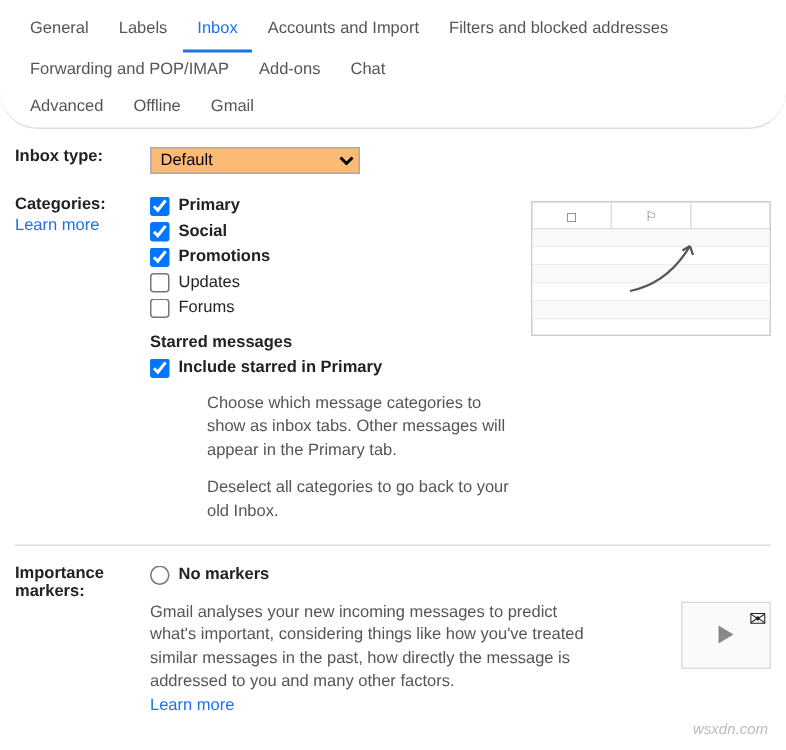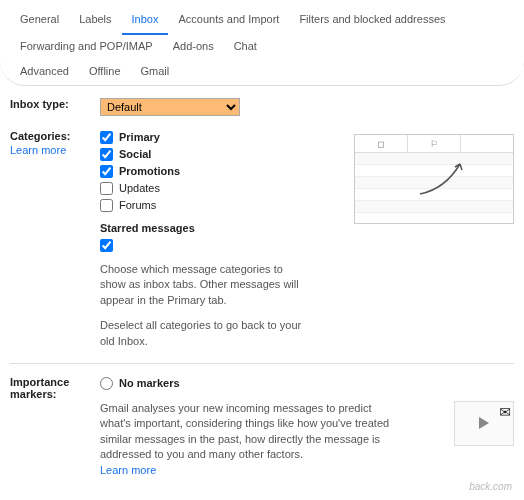--- a/index.html
+++ b/index.html
@@ -17,21 +17,21 @@
     .row-label a { color: #1a73e8; text-decoration: none; font-weight: normal; display: block; margin-top: 2px; }
     .row-body { flex: 1; }
     
     select { font-size: 11px; padding: 1px 2px; width: 140px; border: 1px solid #aaa; background: #fdba74; }
     
     .checkline, .radioline { display: flex; align-items: center; margin-bottom: 3px; font-size: 11px; }
     .checkline input, .radioline input { margin-right: 6px; margin-top: 1px; }
     .bold { font-weight: bold; }
     
     .subhead { font-weight: bold; margin-top: 10px; margin-bottom: 4px; font-size: 11px; }
-    .desc { color: #555; font-size: 11px; line-height: 1.4; margin-top: 10px; max-width: 210px; }
+    .desc { color: #555; font-size: 11px; line-height: 1.4; margin-top: 10px; max-width: 210px; margin-left: 38px; }
     .desc2 { color: #555; font-size: 11px; line-height: 1.4; margin-top: 8px; max-width: 300px; }
     
     .split { display: flex; gap: 10px; align-items: flex-start; }
     .split-left { flex: 1; }
     
     .preview-box { width: 160px; height: 90px; border: 1px solid #ccc; background: #fff; position: relative; margin-top: 4px; }
     .preview-tabs { display: flex; border-bottom: 1px solid #ddd; height: 18px; }
     .ptab { flex: 1; border-right: 1px solid #ddd; display: flex; align-items: center; justify-content: center; font-size: 9px; color: #777; }
     .ptab:last-child { border-right: none; }
     .preview-rows { }
@@ -110,20 +110,21 @@
               <span>Updates</span>
             </label>
           <label class="checkline">
               <input type="checkbox" style="">
               <span>Forums</span>
             </label>
 
           <div class="subhead">Starred messages</div>
           <label class="checkline">
               <input type="checkbox" checked="" style="">
+              <span class="bold">Include starred in Primary</span>
             </label>
 
           <div class="desc">Choose which message categories to show as inbox tabs. Other messages will appear in the Primary tab.</div>
           <div class="desc">Deselect all categories to go back to your old Inbox.</div>
         </div>
         <div class="preview-box">
           <div class="preview-tabs">
             <div class="ptab">
                 <span>◻</span>
               </div>
@@ -171,13 +172,13 @@
         </div>
       </div>
 
       <div style="height:8px"></div>
 
     </div>
   </div>
 
 </div>
 
-<div class="watermark">back.com</div>
+<div class="watermark">wsxdn.com</div>
 
 </body></html>

